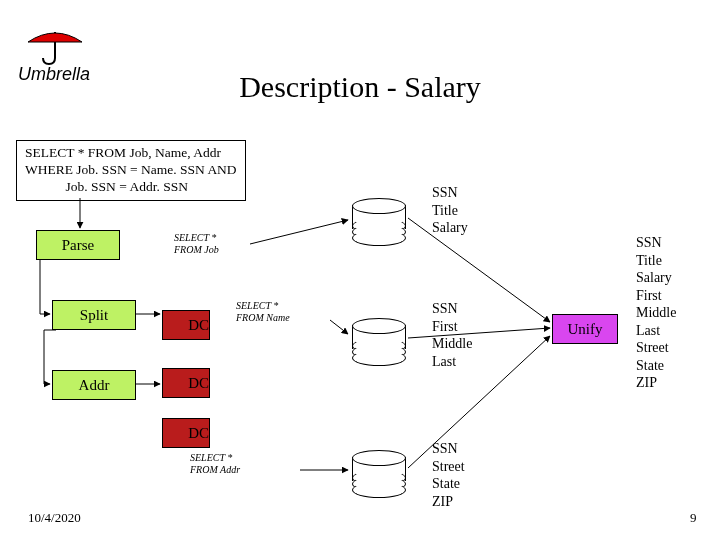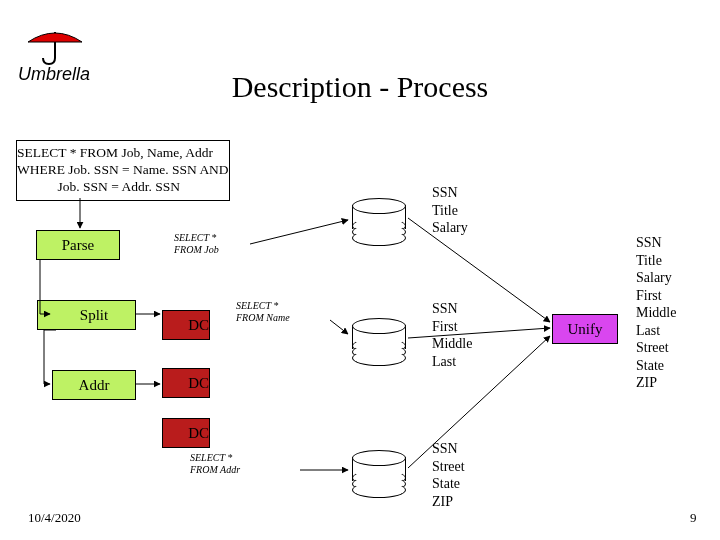--- a/index.html
+++ b/index.html
@@ -16,21 +16,21 @@
   .title {
     left: 0; top: 70px; width: 720px;
     text-align: center;
     font-size: 30px;
   }
   .logo { left: 20px; top: 28px; }
   .logo-text { font-family: "Trebuchet MS", Arial, sans-serif; font-size: 18px; font-style: italic; }
   .sql-box {
     left: 16px; top: 140px;
     border: 1px solid #000;
-    padding: 4px 0;
+    padding: 4px 8px;
     font-size: 13.5px;
     line-height: 1.25;
     background: #fff;
     text-align: left;
     white-space: pre;
   }
   .stage-box {
     width: 82px; height: 28px;
     border: 1px solid #000;
     text-align: center;
@@ -97,28 +97,28 @@
 
 <div class="abs logo">
   <svg width="70" height="44">
     <line x1="35" y1="4" x2="35" y2="30" stroke="#000" stroke-width="2"></line>
     <path d="M35 30 q0 6 -6 6 q-6 0 -6 -6" fill="none" stroke="#000" stroke-width="2"></path>
     <path d="M8 14 Q35 -4 62 14 Z" fill="#d00" stroke="#000" stroke-width="1"></path>
   </svg>
 </div>
 <div class="abs logo-text" style="left:18px; top:64px;">Umbrella</div>
 
-<div class="abs title">Description - Process</div>
+<div class="abs title">Description - Salary</div>
 
 <div class="abs sql-box">SELECT * FROM Job, Name, Addr
 WHERE Job. SSN = Name. SSN AND
             Job. SSN = Addr. SSN</div>
 
 <div class="abs stage-box" style="left:36px; top:230px;">Parse</div>
-<div class="abs stage-box" style="left:37px; top:300px;padding-left:15px;">Split</div>
+<div class="abs stage-box" style="left:52px; top:300px;">Split</div>
 <div class="abs stage-box" style="left:52px; top:370px;">Addr</div>
 
 <div class="abs dc-box" style="left:162px; top:310px;">DC</div>
 <div class="abs dc-box" style="left:162px; top:368px;">DC</div>
 <div class="abs dc-box" style="left:162px; top:418px;">DC</div>
 
 <div class="abs small-sql" style="left:174px; top:232px;">SELECT *
 FROM Job</div>
 <div class="abs small-sql" style="left:236px; top:300px;">SELECT *
 FROM Name</div>

